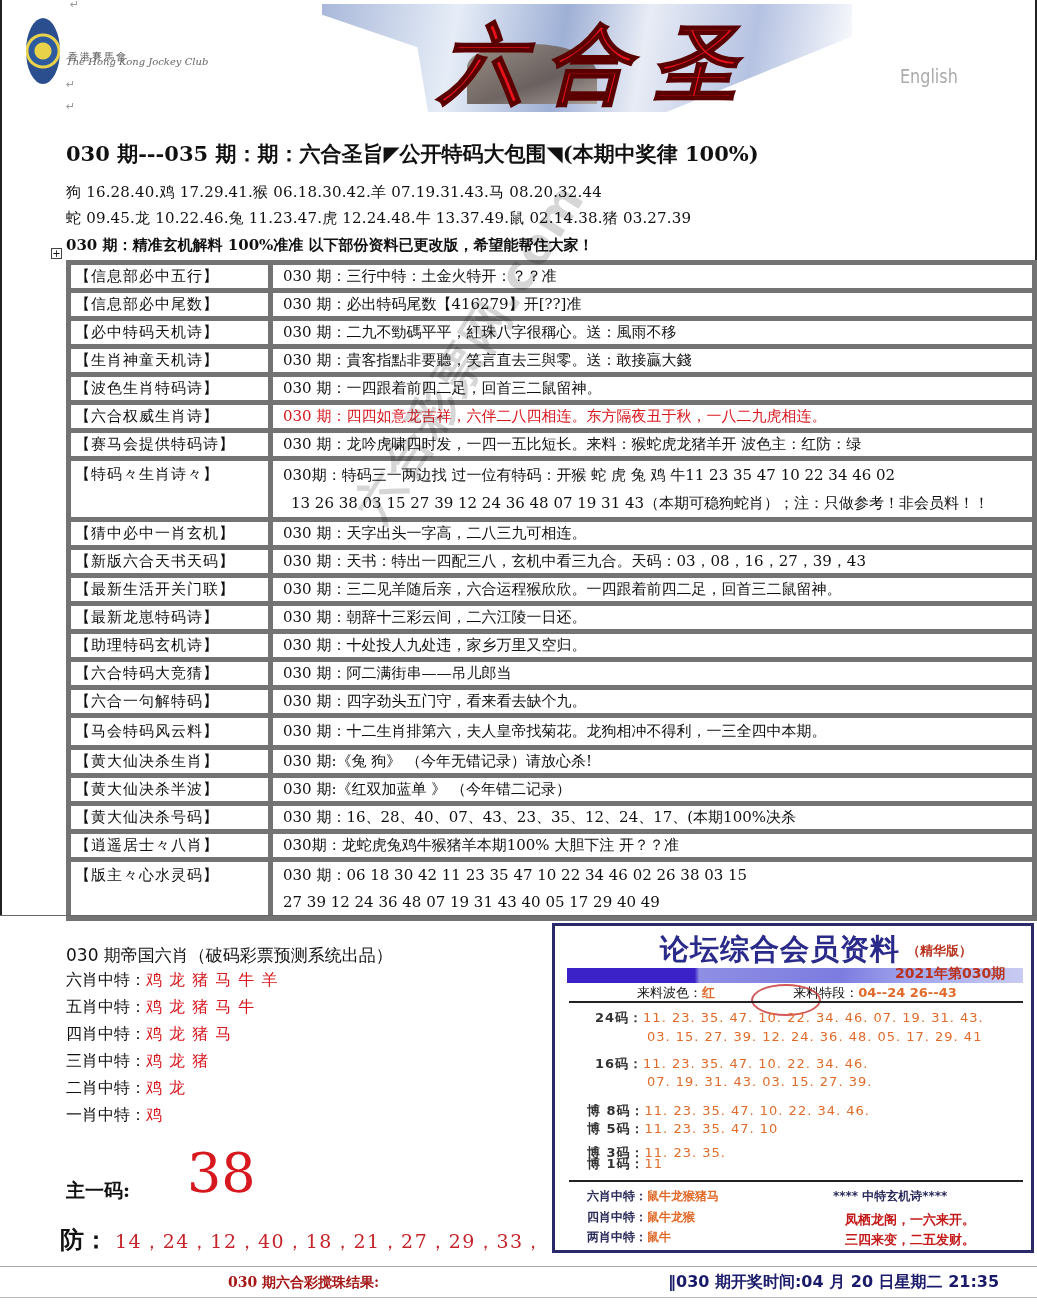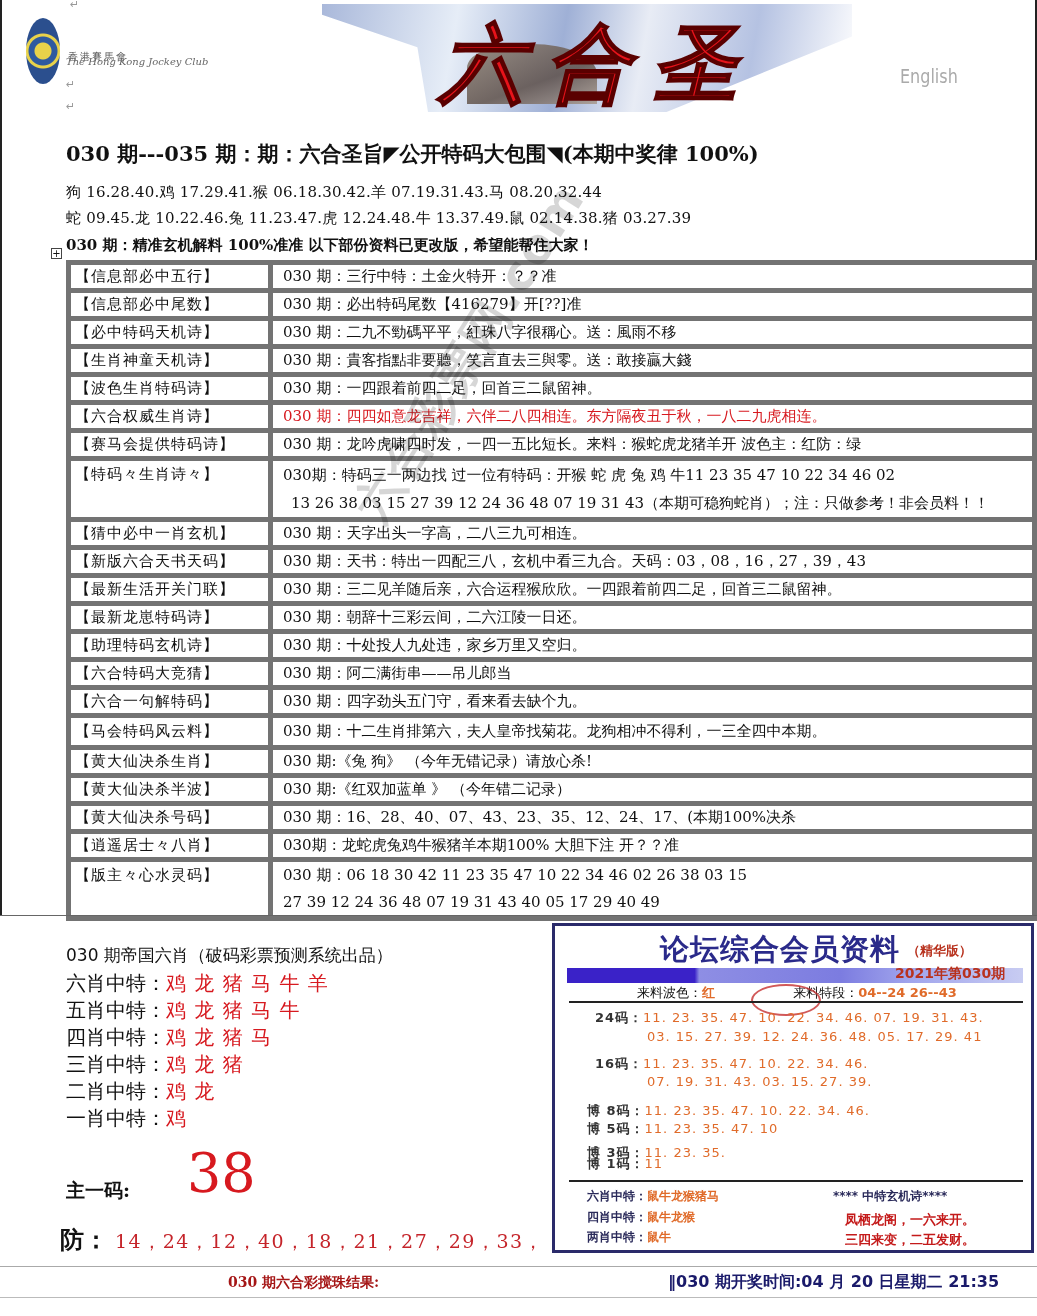--- a/index.html
+++ b/index.html
@@ -46,21 +46,21 @@
   .red { color: #d7191f; }
   .tall2 td.val div { line-height: 27px; }
 
   .watermark { position: absolute; left: 340px; top: 500px; font-size: 48px; font-weight: bold; color: rgba(0,0,0,.16);
                transform: rotate(-58deg); transform-origin: left top; white-space: nowrap; font-family: "DejaVu Sans", sans-serif; letter-spacing: 2px; pointer-events: none; }
 
   .hr1 { position: absolute; left: 0; top: 915px; width: 1037px; height: 0; border-top: 1px solid #666; }
 
   
   .empire-title { position: absolute; left: 66px; top: 944px; font-size: 17px; white-space: nowrap; font-family: "DejaVu Sans", sans-serif; }
-  .pick-row { position: absolute; left: 66px; font-size: 20px; white-space: nowrap; font-family: "DejaVu Sans", sans-serif; }
+  .pick-row { position: absolute; left: 66px; font-size: 16px; white-space: nowrap; font-family: "DejaVu Sans", sans-serif; }
   .pick-row .picks { color: #d7191f; letter-spacing: 1px; }
   .main-num-label { position: absolute; left: 66px; top: 1178px; font-size: 19px; font-weight: bold; }
   .main-num { position: absolute; left: 187px; top: 1142px; font-size: 54px; color: #d7191f; font-family: "DejaVu Serif", serif; }
   .defend-label { position: absolute; left: 60px; top: 1224px; font-size: 24px; font-weight: bold; }
   .defend-nums { position: absolute; left: 115px; top: 1229px; font-size: 19px; color: #c5242a; white-space: nowrap; letter-spacing: 1.5px; }
 
   
   .card { position: absolute; left: 552px; top: 923px; width: 482px; height: 330px; border: 3px solid #2a2a6a; background: #fff; overflow: hidden; font-family: "DejaVu Sans", sans-serif; }
   .card-title { position: absolute; left: 105px; top: 4px; font-size: 29px; font-weight: bold; color: #2a2a8a; letter-spacing: 1px; white-space: nowrap; }
   .card-edition { position: absolute; left: 352px; top: 16px; font-size: 13px; font-weight: bold; color: #b8321e; white-space: nowrap; font-family: Liberation Serif, serif; }

